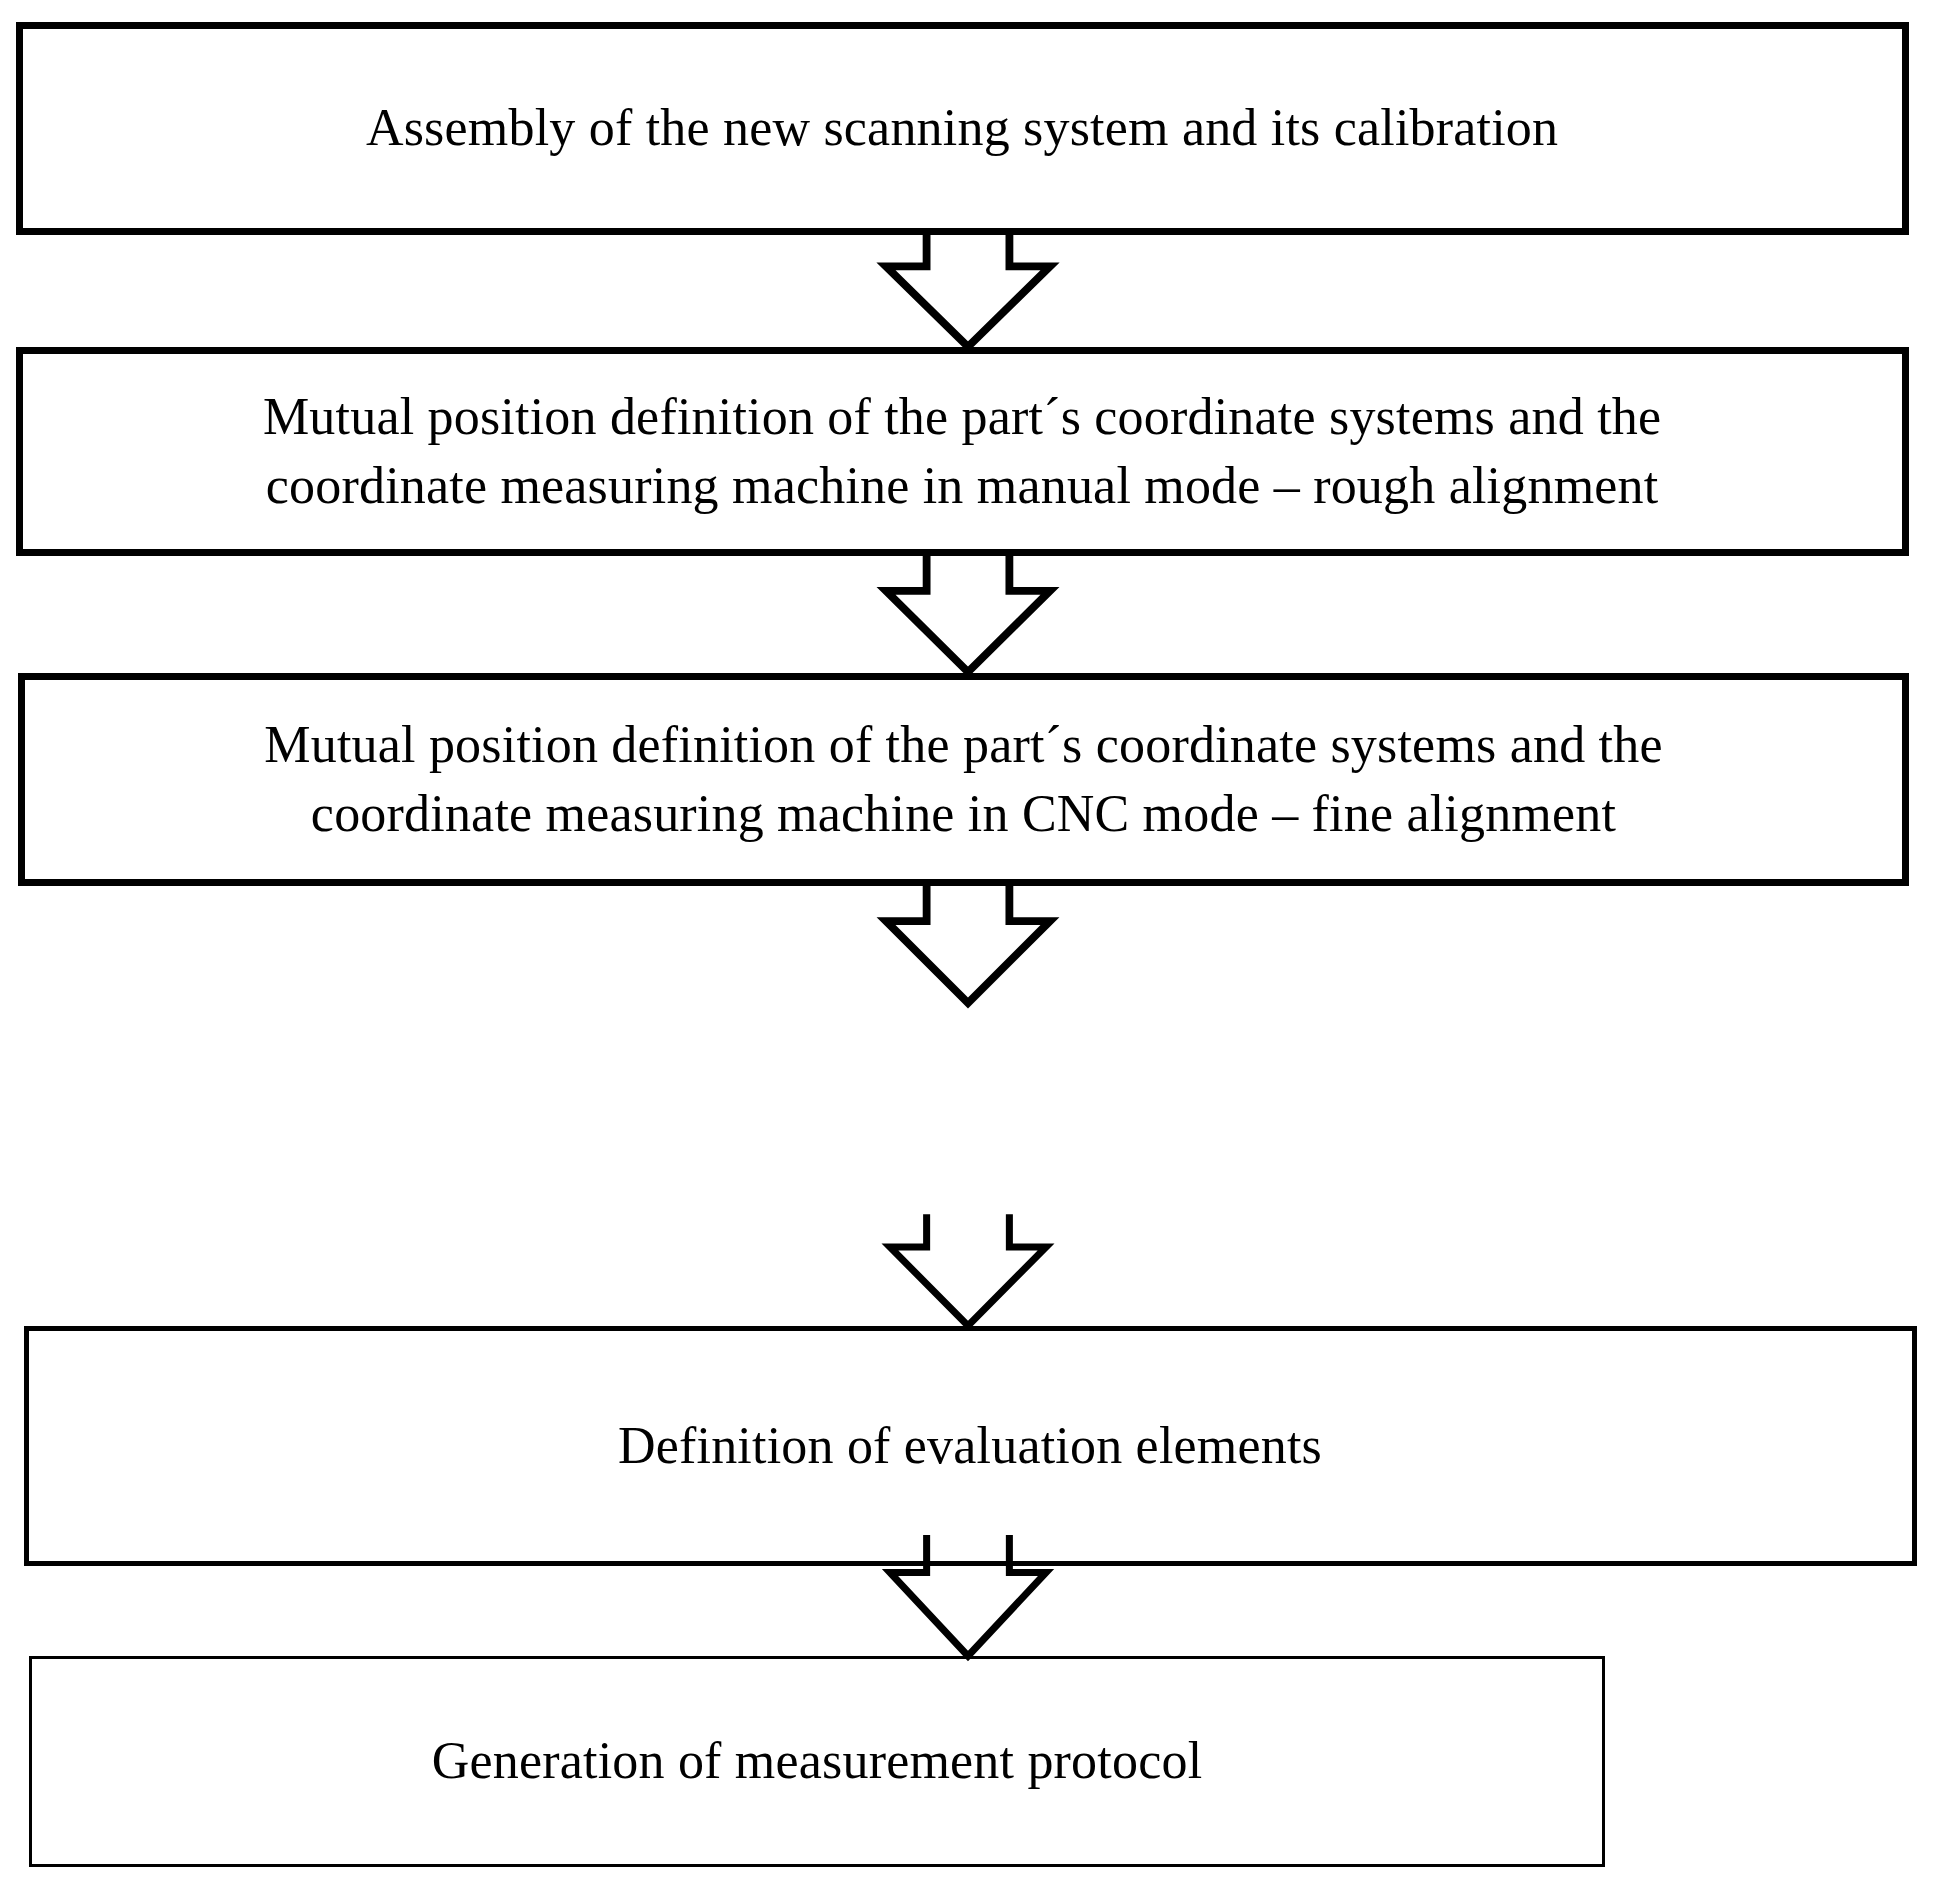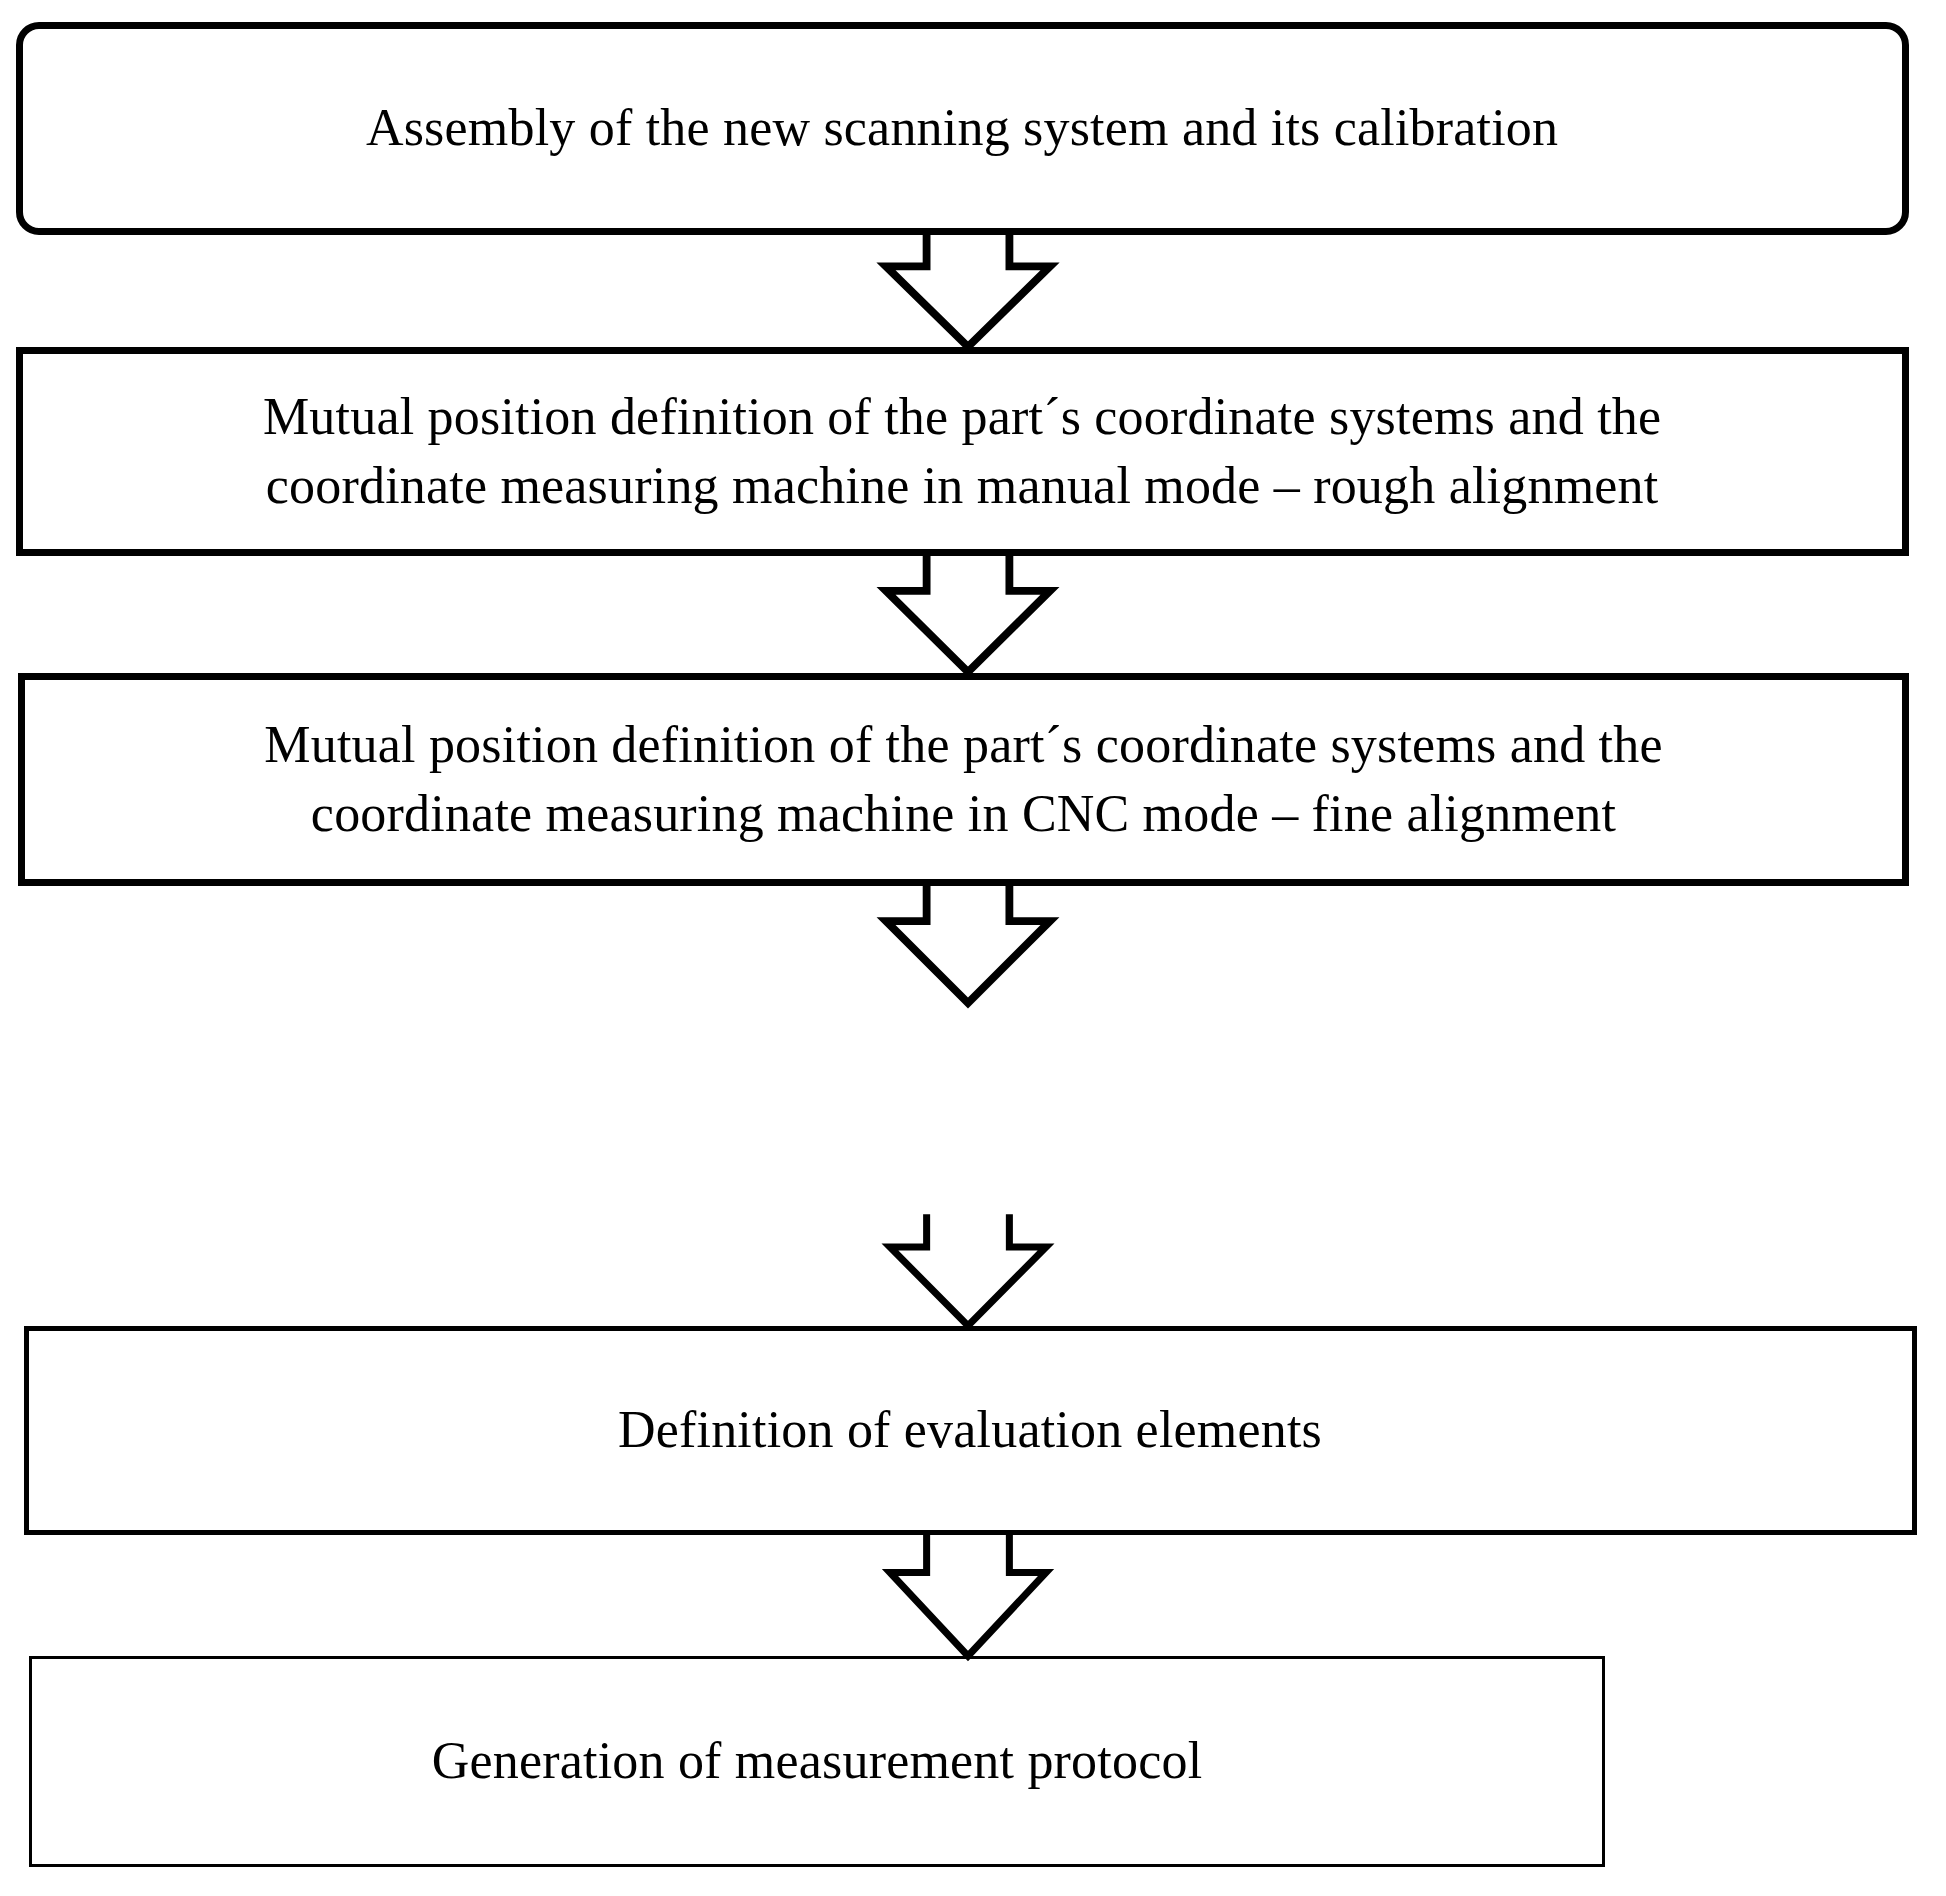--- a/index.html
+++ b/index.html
@@ -49,32 +49,32 @@
     width: 100%;
     height: 100%;
     overflow: visible;
   }
 </style>
 </head>
 <body>
 
 <div id="canvas">
 
-<div class="flow-box" style="left: 15.6px; top: 22px; width: 1893px; height: 213px; border-width: 7.8px; border-radius: 23px;">
+<div class="flow-box" style="left: 15.6px; top: 22px; width: 1893px; height: 213px; border-width: 7.8px;">
       <span class="flow-box-label" style="font-size: 52px;">Assembly of the new scanning system and its calibration</span>
     </div>
     <div class="flow-box" style="left: 15.6px; top: 347px; width: 1893px; height: 209px; border-width: 7.8px;">
       <span class="flow-box-label" style="font-size: 52px;">Mutual position definition of the part´s coordinate systems and the
 coordinate measuring machine in manual mode – rough alignment</span>
     </div>
     <div class="flow-box" style="left: 18px; top: 673px; width: 1891px; height: 213px; border-width: 7.8px;">
       <span class="flow-box-label" style="font-size: 52px;">Mutual position definition of the part´s coordinate systems and the
 coordinate measuring machine in CNC mode – fine alignment</span>
     </div>
-    <div class="flow-box" style="left: 23.5px; top: 1326px; width: 1893px; height: 209px; border-width: 5.5px;">
+    <div class="flow-box" style="left: 23.5px; top: 1326px; width: 1893px; height: 240px; border-width: 5.5px;">
       <span class="flow-box-label" style="font-size: 52px;">Definition of evaluation elements</span>
     </div>
     <div class="flow-box" style="left: 29px; top: 1656px; width: 1576px; height: 211px; border-width: 3.9px;">
       <span class="flow-box-label" style="font-size: 52px;">Generation of measurement protocol</span>
     </div>
     <div class="flow-arrow" style="left: 875px; top: 224px; width: 186px; height: 134px;">
       <svg viewBox="1119 286 238 171" width="186" height="134">
         <polyline points="1185,300 1185,340 1133,340 1238,443 1343,340 1291,340 1291,300" fill="none" stroke="#000000" stroke-width="10" stroke-linejoin="miter" stroke-linecap="butt"></polyline>
       </svg>
     </div>

